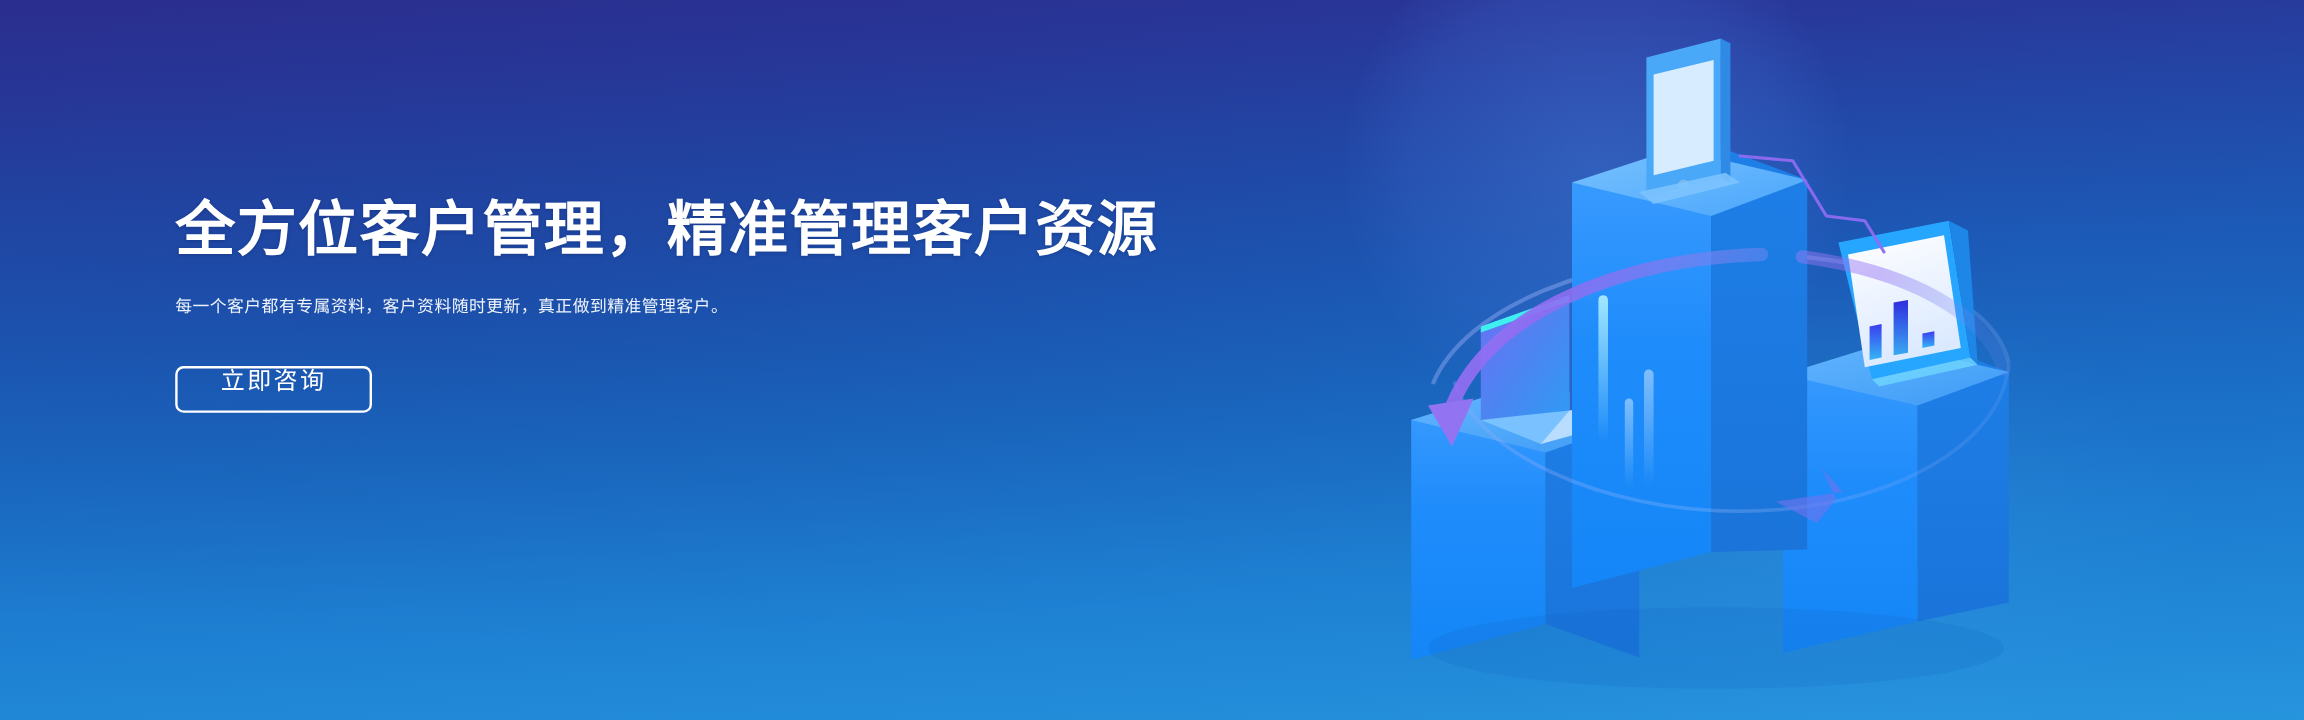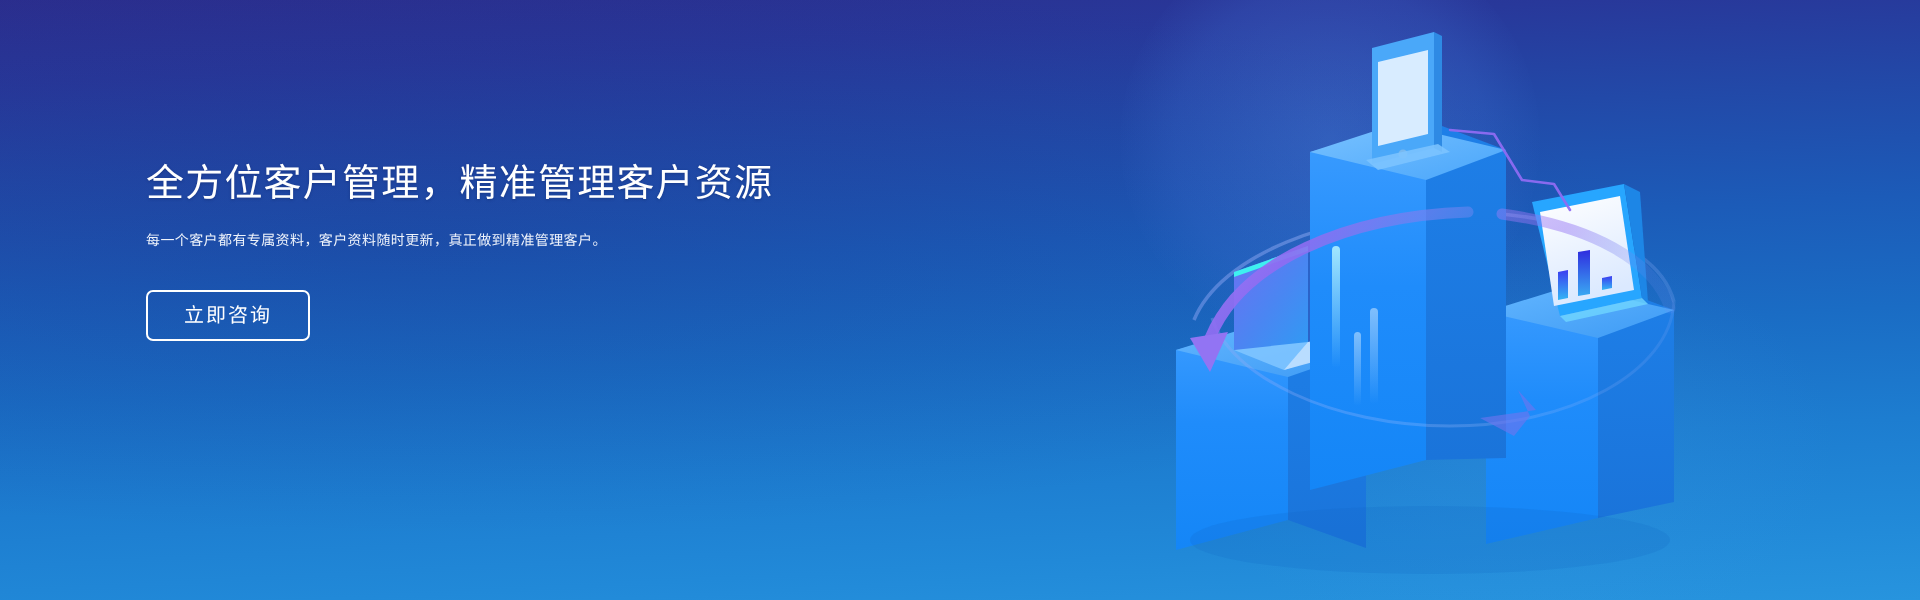--- a/index.html
+++ b/index.html
@@ -59,41 +59,42 @@
 
   
   .copy {
     position: absolute;
     left: 146px;
     top: 160px;
     width: 640px;
   }
   .headline {
     margin: 0;
-    font-size: 38px;
+    font-size: 50px;
     line-height: 1.26;
-    font-weight: normal;
+    font-weight: bold;
     color: #ffffff;
     letter-spacing: 1.2px;
     text-shadow: 0 1px 3px rgba(10,20,70,0.28);
     white-space: nowrap;
+    text-align: right;
   }
   .subcopy {
     margin: 22px 0 0 0;
     font-size: 14px;
     line-height: 1.55;
     color: #eef3fb;
     letter-spacing: 0.4px;
     max-width: 600px;
     font-weight: normal;
   }
   .cta {
     display: inline-block;
     margin-top: 38px;
-    padding: 13px 36px 14px;
+    padding: 1px 36px 14px;
     border: 2px solid #ffffff;
     border-radius: 7px;
     background: transparent;
     color: #ffffff;
     font-size: 20px;
     line-height: 1;
     letter-spacing: 2px;
     cursor: pointer;
     font-family: inherit;
   }

